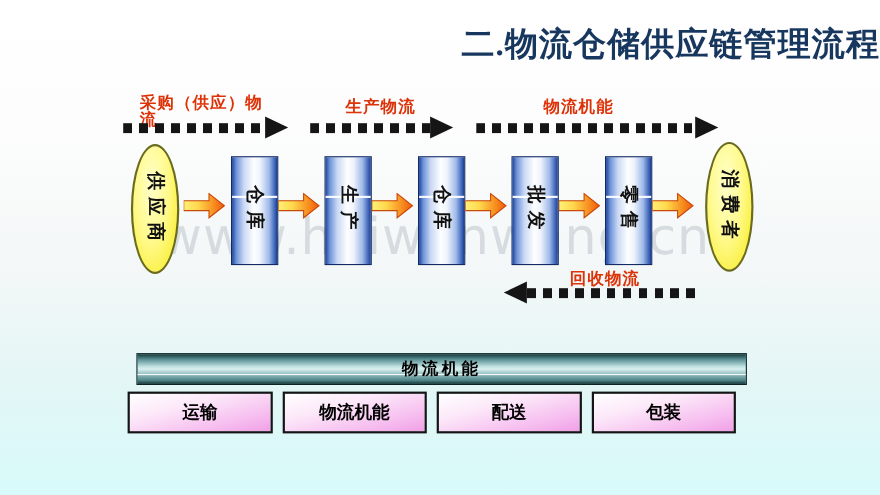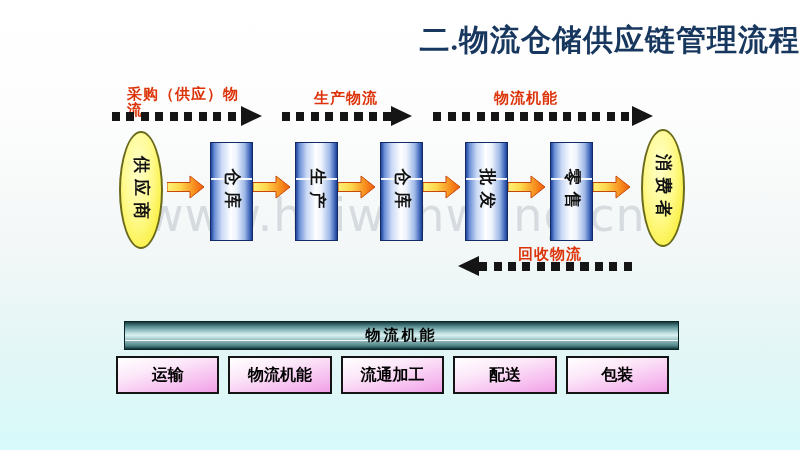--- a/index.html
+++ b/index.html
@@ -182,16 +182,15 @@
   </svg>
 
 <div class="abs funcbar">
   <div class="barline"></div>
   <span class="bartext">物流机能</span>
 </div>
 
 <div class="abs funcrow">
   <div class="funcbox">运输</div>
   <div class="funcbox">物流机能</div>
-  <div class="funcbox">流通加工</div>
   <div class="funcbox">配送</div>
   <div class="funcbox">包装</div>
 </div>
 
 </body></html>

